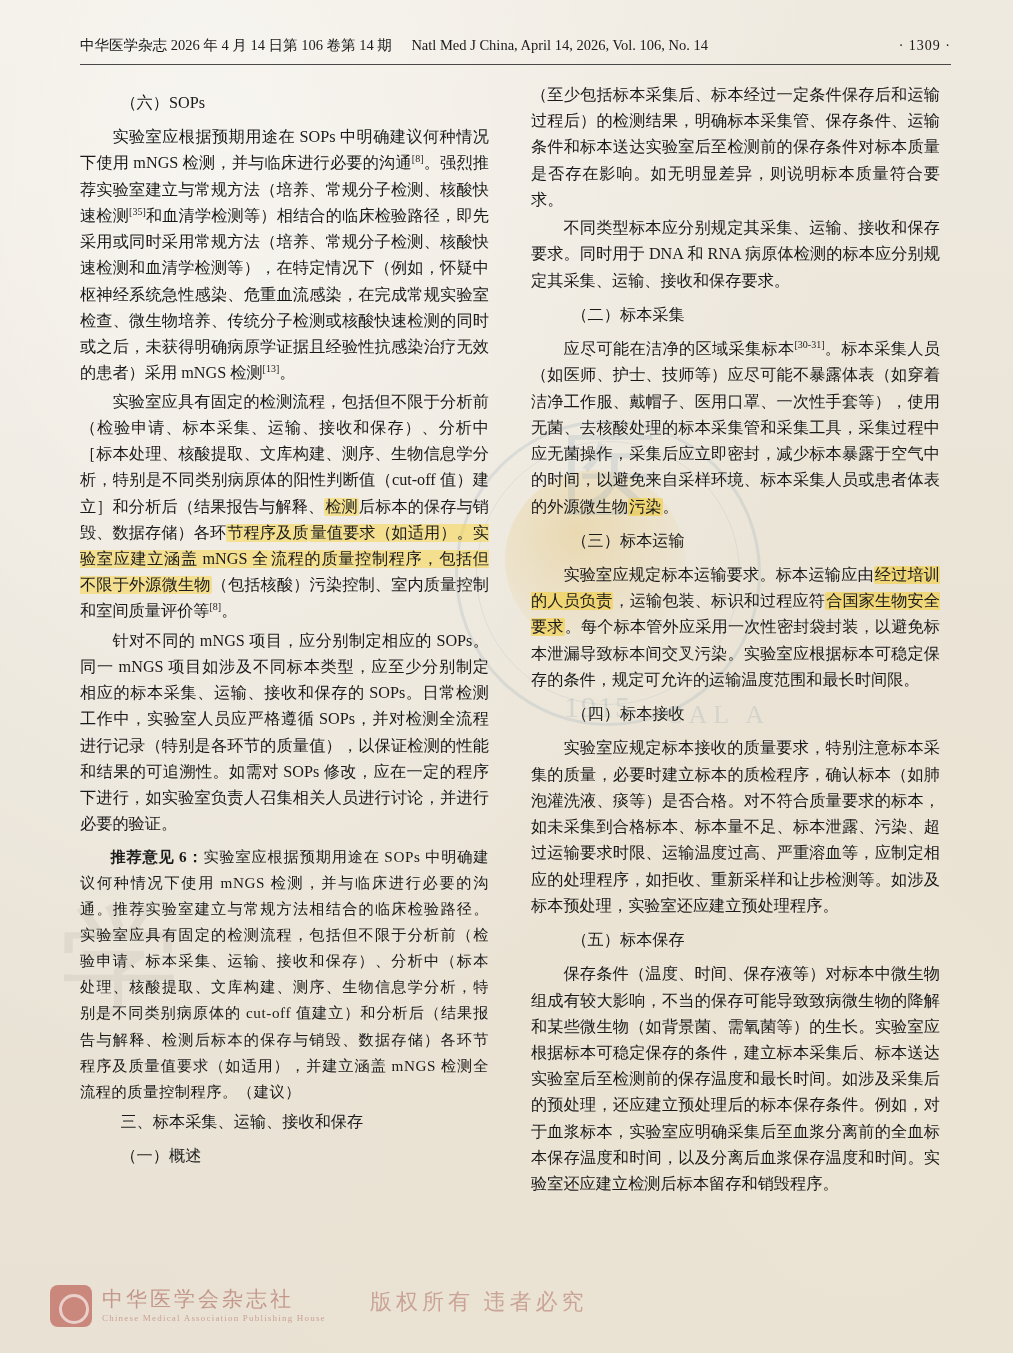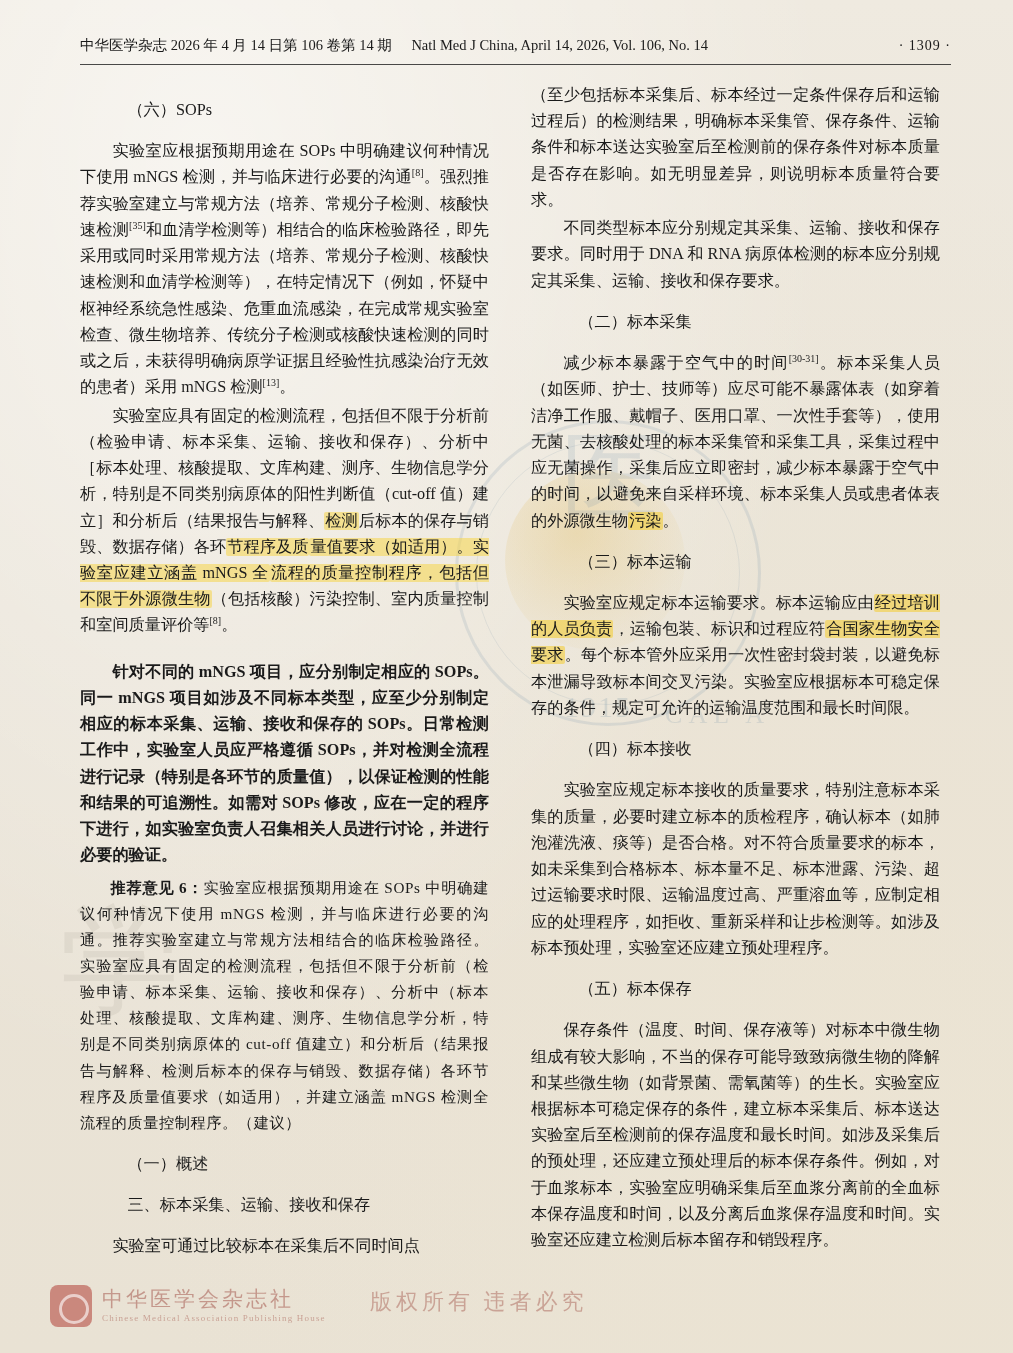--- a/index.html
+++ b/index.html
@@ -71,21 +71,21 @@
   
   .cols{
     position:absolute;left:80px;top:82px;width:860px;
     display:flex;gap:42px;
   }
   .col{width:409px;}
 
   p{margin:0;font-size:16.2px;line-height:1.62;text-align:justify;text-justify:inter-ideograph;}
   p.ind{text-indent:2em;}
   p.noind{text-indent:0;}
-  .sec{font-size:16.2px;line-height:1.62;text-indent:2em;margin:15px;}
+  .sec{font-size:16.2px;line-height:1.62;text-indent:2em;margin:8px;}
   sup{font-size:10px;vertical-align:super;}
 
   .rec{
     font-size:15.2px;line-height:1.72;text-align:justify;
     letter-spacing:.6px;text-indent:2em;margin:0;
   }
   .rec b{font-weight:bold;}
 
   
   .hl-y{background:rgba(246,214,74,0.55);padding:0 1px;border-radius:2px;}
@@ -145,42 +145,41 @@
     <p class="sec">（六）SOPs</p>
 
     <p class="ind" style="margin-top:2px;">
       <span>实验室应根据预期用途在 SOPs 中明确建议何种情况下使用 mNGS 检测，并与临床进行必要的沟通</span><sup>[8]</sup><span>。强烈推荐实验室建立与常规方法（培养、常规分子检测、核酸快速检测</span><sup>[35]</sup><span>和血清学检测等）相结合的临床检验路径，即先采用或同时采用常规方法（培养、常规分子检测、核酸快速检测和血清学检测等），在特定情况下（例如，怀疑中枢神经系统急性感染、危重血流感染，在完成常规实验室检查、微生物培养、传统分子检测或核酸快速检测的同时或之后，未获得明确病原学证据且经验性抗感染治疗无效的患者）采用 mNGS 检测</span><sup>[13]</sup><span>。</span>
     </p>
 
     <p class="ind" style="margin-top:2px;">
       <span>实验室应具有固定的检测流程，包括但不限于分析前（检验申请、标本采集、运输、接收和保存）、分析中［标本处理、核酸提取、文库构建、测序、生物信息学分析，特别是不同类别病原体的阳性判断值（cut-off 值）建立］和分析后（结果报告与解释、</span><span class="hl-y">检测</span><span>后标本的保存与销毁、数据存储）各环</span><span class="hl-y">节程序及质</span><span class="hl-y">量值要求（如适用）。实验室应建立涵盖 mNGS 全</span><span class="hl-y">流程的质量控制程序，包括但不限于外源微生物</span><span>（包括核酸）污染控制、室内质量控制和室间质量评价等</span><sup>[8]</sup><span>。</span>
     </p>
 
-    <p class="ind" style="margin-top:20px;font-weight:bold;">针对不同的 mNGS 项目，应分别制定相应的 SOPs。同一 mNGS 项目如涉及不同标本类型，应至少分别制定相应的标本采集、运输、接收和保存的 SOPs。日常检测工作中，实验室人员应严格遵循 SOPs，并对检测全流程进行记录（特别是各环节的质量值），以保证检测的性能和结果的可追溯性。如需对 SOPs 修改，应在一定的程序下进行，如实验室负责人召集相关人员进行讨论，并进行必要的验证。</p>
+    <p class="ind" style="margin-top:3px;">针对不同的 mNGS 项目，应分别制定相应的 SOPs。同一 mNGS 项目如涉及不同标本类型，应至少分别制定相应的标本采集、运输、接收和保存的 SOPs。日常检测工作中，实验室人员应严格遵循 SOPs，并对检测全流程进行记录（特别是各环节的质量值），以保证检测的性能和结果的可追溯性。如需对 SOPs 修改，应在一定的程序下进行，如实验室负责人召集相关人员进行讨论，并进行必要的验证。</p>
 
     <p class="rec" style="margin-top:6px;">
       <b>推荐意见 6：</b><span>实验室应根据预期用途在 SOPs 中明确建议何种情况下使用 mNGS 检测，并与临床进行必要的沟通。推荐实验室建立与常规方法相结合的临床检验路径。实验室应具有固定的检测流程，包括但不限于分析前（检验申请、标本采集、运输、接收和保存）、分析中（标本处理、核酸提取、文库构建、测序、生物信息学分析，特别是不同类别病原体的 cut-off 值建立）和分析后（结果报告与解释、检测后标本的保存与销毁、数据存储）各环节程序及质量值要求（如适用），并建立涵盖 mNGS 检测全流程的质量控制程序。（建议）</span>
     </p>
 
+    <p class="sec" style="margin-top:4px;">三、标本采集、运输、接收和保存</p>
     <p class="sec">（一）概述</p>
-    <p class="sec" style="margin-top:4px;">三、标本采集、运输、接收和保存</p>
-
-    <p class="ind">实验室可通过比较标本在采集后不同时间点</p>
+
   </div>
 
   <div class="col">
 
     <p class="noind">（至少包括标本采集后、标本经过一定条件保存后和运输过程后）的检测结果，明确标本采集管、保存条件、运输条件和标本送达实验室后至检测前的保存条件对标本质量是否存在影响。如无明显差异，则说明标本质量符合要求。</p>
 
     <p class="ind" style="margin-top:2px;">不同类型标本应分别规定其采集、运输、接收和保存要求。同时用于 DNA 和 RNA 病原体检测的标本应分别规定其采集、运输、接收和保存要求。</p>
 
     <p class="sec">（二）标本采集</p>
 
     <p class="ind">
-      <span>减少标本暴露于空气中的时间</span><sup>[30-31]</sup><span>。标本采集人员（如医师、护士、技师等）应尽可能不暴露体表（如穿着洁净工作服、戴帽子、医用口罩、一次性手套等），使用无菌、去核酸处理的标本采集管和采集工具，采集过程中应无菌操作，采集后应立即密封，减少标本暴露于空气中的时间，以避免来自采样环境、标本采集人员或患者体表的外源微生物</span><span class="hl-y2">污染</span><span>。</span>
+      <span>应尽可能在洁净的区域采集标本</span><sup>[30-31]</sup><span>。标本采集人员（如医师、护士、技师等）应尽可能不暴露体表（如穿着洁净工作服、戴帽子、医用口罩、一次性手套等），使用无菌、去核酸处理的标本采集管和采集工具，采集过程中应无菌操作，采集后应立即密封，减少标本暴露于空气中的时间，以避免来自采样环境、标本采集人员或患者体表的外源微生物</span><span class="hl-y2">污染</span><span>。</span>
     </p>
 
     <p class="sec">（三）标本运输</p>
 
     <p class="ind">
       <span>实验室应规定标本运输要求。标本运输应由</span><span class="hl-y2">经过培训的人员负责</span><span>，运输包装、标识和过程应符</span><span class="hl-y2">合国家生物安全要求</span><span>。每个标本管外应采用一次性密封袋封装，以避免标本泄漏导致标本间交叉污染。实验室应根据标本可稳定保存的条件，规定可允许的运输温度范围和最长时间限。</span>
     </p>
 
     <p class="sec">（四）标本接收</p>
 

